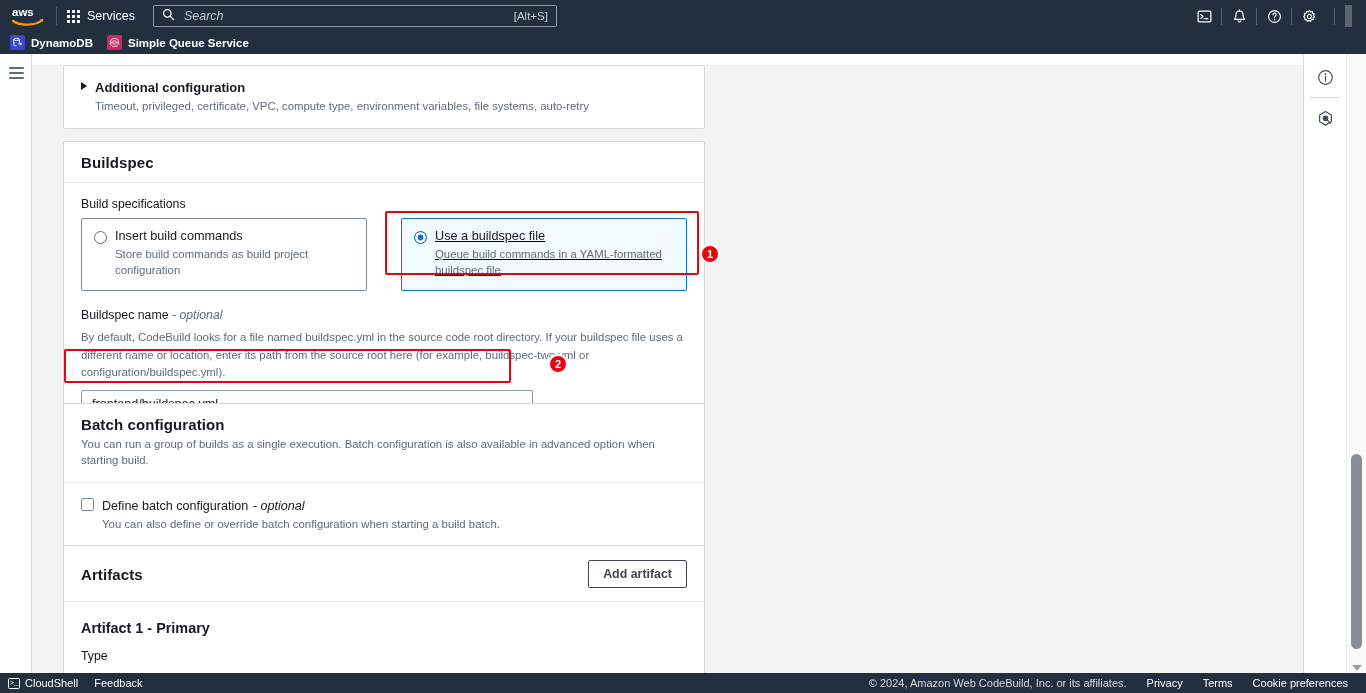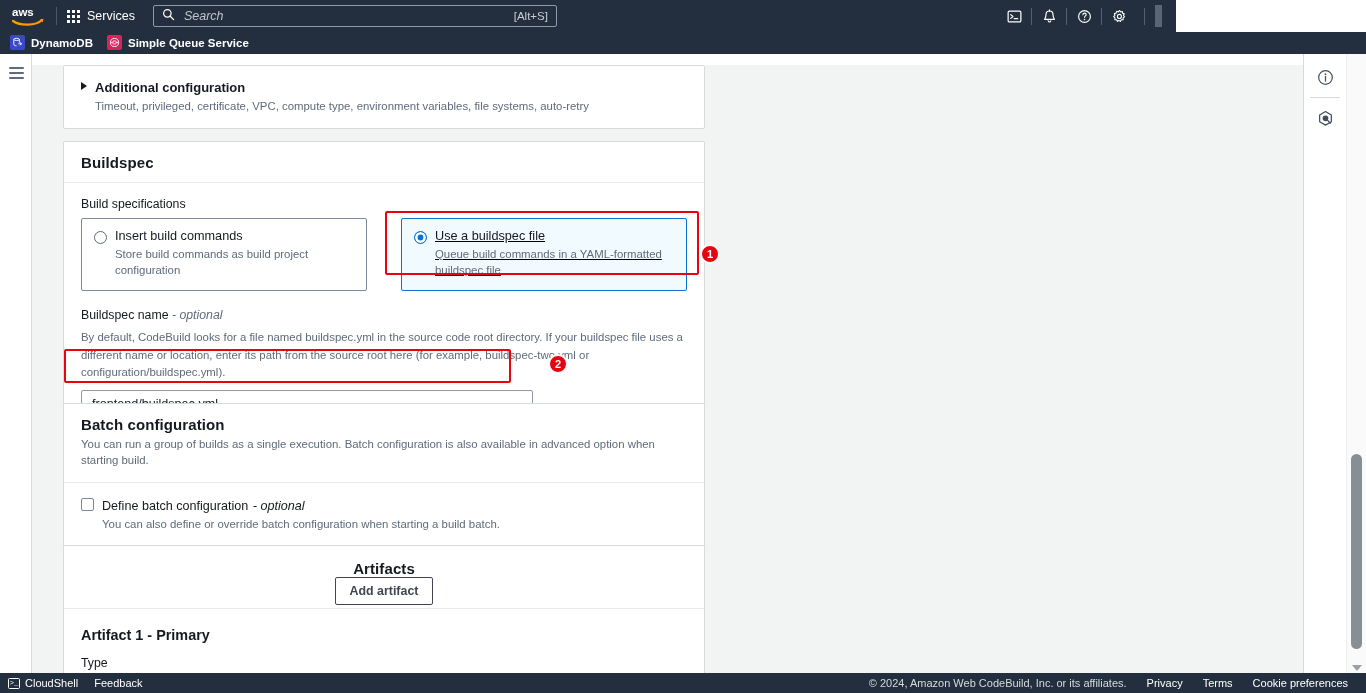--- a/index.html
+++ b/index.html
@@ -8,21 +8,21 @@
     width: 1366px; height: 693px;
     overflow: hidden;
     font-family: "Liberation Sans", sans-serif;
     background: #ffffff;
     -webkit-font-smoothing: antialiased;
   }
 
   
   #top-nav {
     position: absolute; top: 0; left: 0;
-    width: 1176px; height: 32px;
+    width: 1366px; height: 32px;
     background: #232f3e;
     display: flex; align-items: center;
   }
   .aws-logo {
     width: 56px; height: 32px;
     display: flex; align-items: center; justify-content: center;
     flex: none;
   }
   .aws-logo svg { display:block; }
   .nav-div {
@@ -416,21 +416,21 @@
           <span>
             <span class="chk-title">Define batch configuration</span>
             <span class="chk-title label-opt">- optional</span>
           </span>
         </div>
         <div class="chk-desc">You can also define or override batch configuration when starting a build batch.</div>
       </div>
     </div>
 
     <div class="card" style="top:480px; height:160px; overflow:hidden;">
-      <div class="card-head" style="padding-top:14px; padding-bottom:3px;flex-direction:column;">
+      <div class="card-head" style="padding-top:14px; padding-bottom:13px;">
         <div class="card-title">Artifacts</div>
         <button class="btn">Add artifact</button>
       </div>
       <div class="card-body" style="padding-top:18px;">
         <div class="sub-head">Artifact 1 - Primary</div>
         <div class="field-label" style="margin-bottom:6px;">Type</div>
       </div>
     </div>
 
     <div class="anno-box" style="left:353px; top:146px; width:314px; height:64px;"></div>

